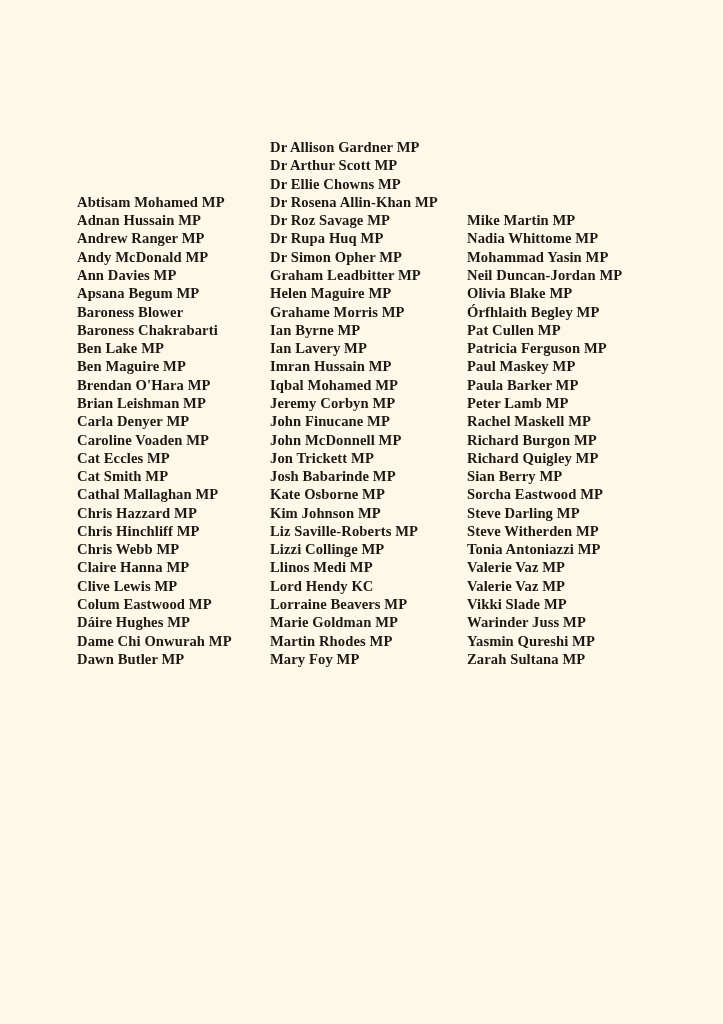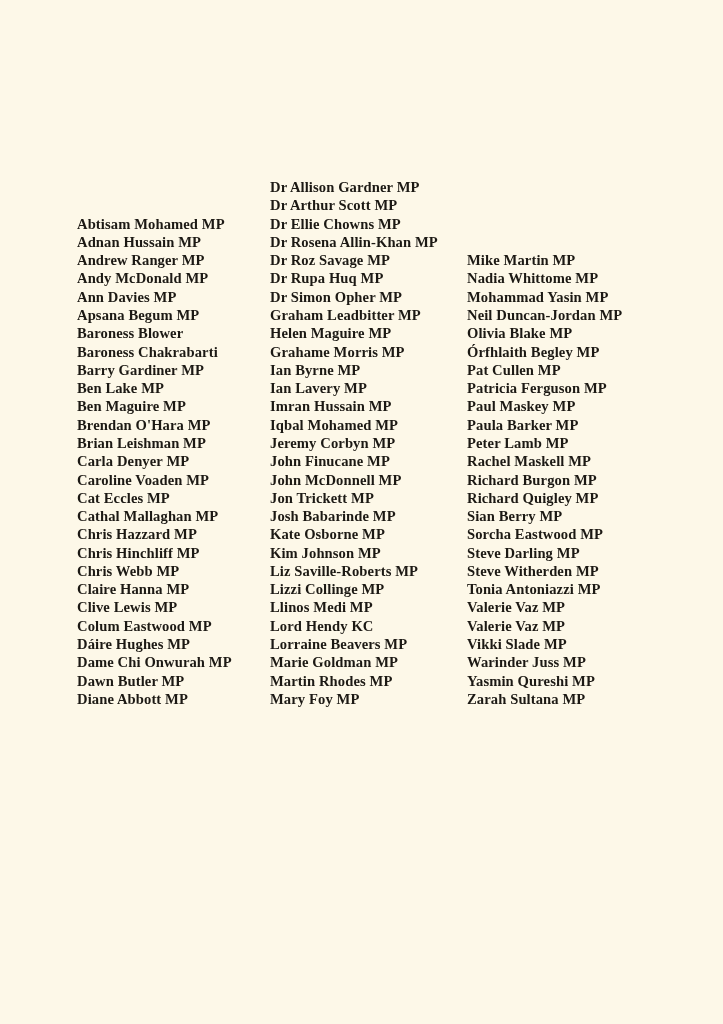--- a/index.html
+++ b/index.html
@@ -23,21 +23,21 @@
     position: absolute;
     left: 77px;
     top: 138px;
     display: flex;
     align-items: flex-end;
   }
   .name-col {
     display: block;
   }
   .name-col-1 { width: 193px; }
-  .name-col-2 { width: 197px; margin-top: 40px; }
+  .name-col-2 { width: 197px; }
   .name-col-3 { width: 200px; }
   .name {
     font-size: 14.6px;
     line-height: 18.28px;
     font-weight: bold;
     color: #1C1914;
     white-space: nowrap;
     letter-spacing: 0.1px;
   }
 </style>
@@ -48,39 +48,38 @@
   <div class="name-list">
     <div class="name-col name-col-1">
         <div class="name">Abtisam Mohamed MP</div>
         <div class="name">Adnan Hussain MP</div>
         <div class="name">Andrew Ranger MP</div>
         <div class="name">Andy McDonald MP</div>
         <div class="name">Ann Davies MP</div>
         <div class="name">Apsana Begum MP</div>
         <div class="name">Baroness Blower</div>
         <div class="name">Baroness Chakrabarti</div>
-        <div class="name">Barry Gardiner MP</div>
         <div class="name">Ben Lake MP</div>
         <div class="name">Ben Maguire MP</div>
         <div class="name">Brendan O'Hara MP</div>
         <div class="name">Brian Leishman MP</div>
         <div class="name">Carla Denyer MP</div>
         <div class="name">Caroline Voaden MP</div>
         <div class="name">Cat Eccles MP</div>
+        <div class="name">Cat Smith MP</div>
         <div class="name">Cathal Mallaghan MP</div>
         <div class="name">Chris Hazzard MP</div>
         <div class="name">Chris Hinchliff MP</div>
         <div class="name">Chris Webb MP</div>
         <div class="name">Claire Hanna MP</div>
         <div class="name">Clive Lewis MP</div>
         <div class="name">Colum Eastwood MP</div>
         <div class="name">Dáire Hughes MP</div>
         <div class="name">Dame Chi Onwurah MP</div>
         <div class="name">Dawn Butler MP</div>
-        <div class="name">Diane Abbott MP</div>
       </div>
     <div class="name-col name-col-2">
         <div class="name">Dr Allison Gardner MP</div>
         <div class="name">Dr Arthur Scott MP</div>
         <div class="name">Dr Ellie Chowns MP</div>
         <div class="name">Dr Rosena Allin-Khan MP</div>
         <div class="name">Dr Roz Savage MP</div>
         <div class="name">Dr Rupa Huq MP</div>
         <div class="name">Dr Simon Opher MP</div>
         <div class="name">Graham Leadbitter MP</div>

